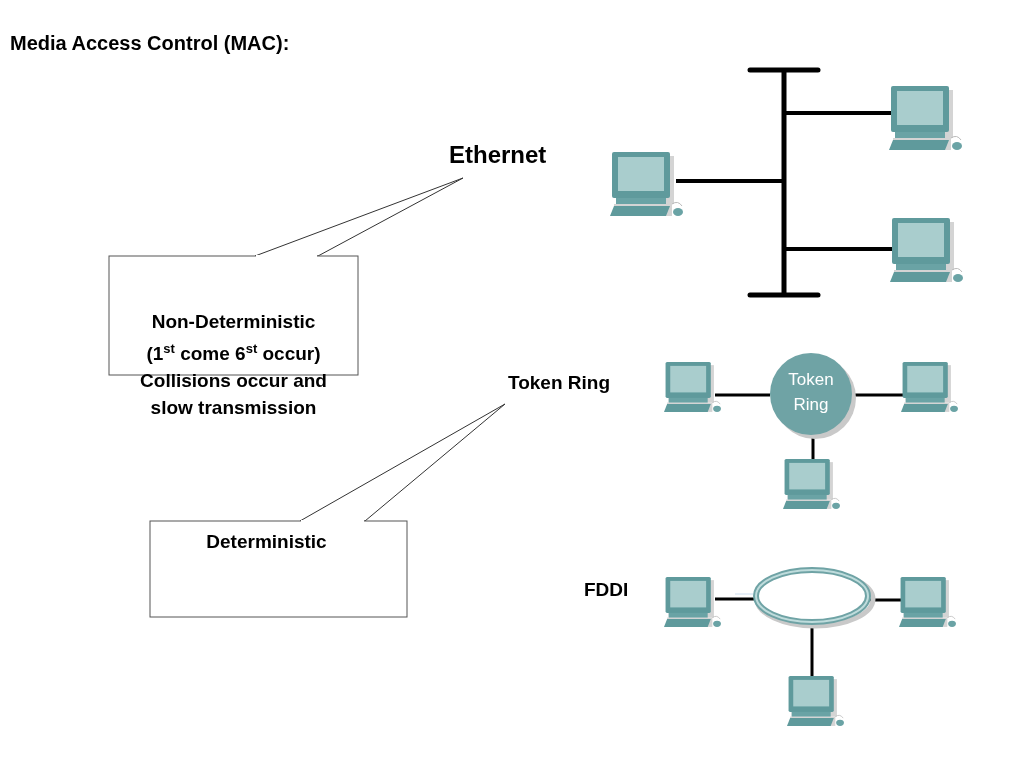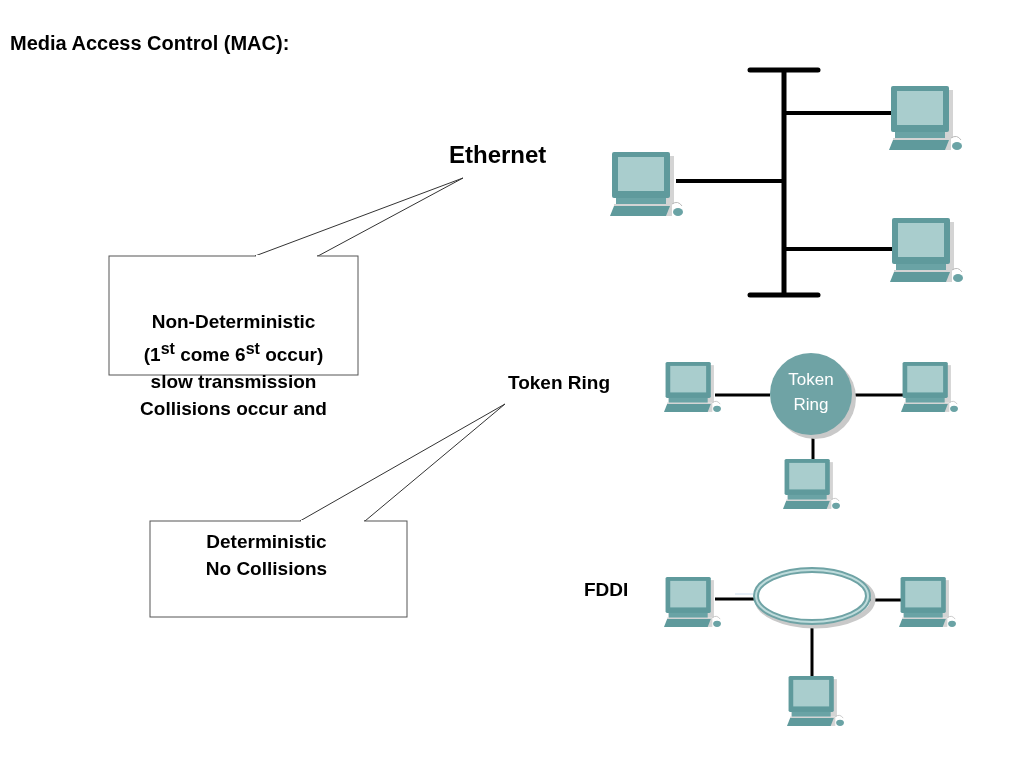--- a/index.html
+++ b/index.html
@@ -1,20 +1,20 @@
 <!DOCTYPE html>
 <html><head>
 <meta charset="utf-8">
 <style>
   html, body { margin:0; padding:0; background:#ffffff; }
   body { width:1024px; height:768px; position:relative; overflow:hidden; font-family:"Liberation Sans", sans-serif; }
   .title { position:absolute; left:10px; top:32px; font-size:20px; font-weight:bold; color:#000; }
   svg#diagram { position:absolute; left:0; top:0; }
   .callout-text { position:absolute; text-align:center; font-weight:bold; font-size:19px; line-height:27px; color:#000; }
-  .callout-text sup { font-size:16px; }
+  .callout-text sup { font-size:13px; }
   .lbl { font-family:"Liberation Sans", sans-serif; font-weight:bold; fill:#000; }
   .ring-text { font-family:"Liberation Sans", sans-serif; fill:#ffffff; font-size:17px; }
 </style>
 </head>
 <body>
 
 <div class="title">Media Access Control (MAC):</div>
 
 <svg id="diagram" width="1024" height="768" viewBox="0 0 1024 768">
   <defs>
@@ -81,20 +81,19 @@
   <ellipse cx="812" cy="596" rx="56" ry="26" fill="#ffffff" stroke="#6fa3a5" stroke-width="6"></ellipse>
   <ellipse cx="812" cy="596" rx="56" ry="26" fill="none" stroke="#bfdcdc" stroke-width="2"></ellipse>
   <use href="#pc" x="664" y="577" transform="translate(664,577) scale(0.78) translate(-664,-577)"></use>
   <use href="#pc" x="899" y="577" transform="translate(899,577) scale(0.78) translate(-899,-577)"></use>
   <use href="#pc" x="787" y="676" transform="translate(787,676) scale(0.78) translate(-787,-676)"></use>
 </svg>
 
 <div class="callout-text" style="left:109px; top:260px; width:249px;margin-top:48px;">
   <div>Non-Deterministic</div>
   <div><span>(1</span><sup>st</sup><span> come 6</span><sup>st</sup><span> occur)</span></div>
+  <div>Collisions occur and</div>
   <div>slow transmission</div>
-  <div>Collisions occur and</div>
 </div>
 
 <div class="callout-text" style="left:150px; top:528px; width:233px;">
   <div>Deterministic</div>
-  <div>No Collisions</div>
 </div>
 
 </body></html>

